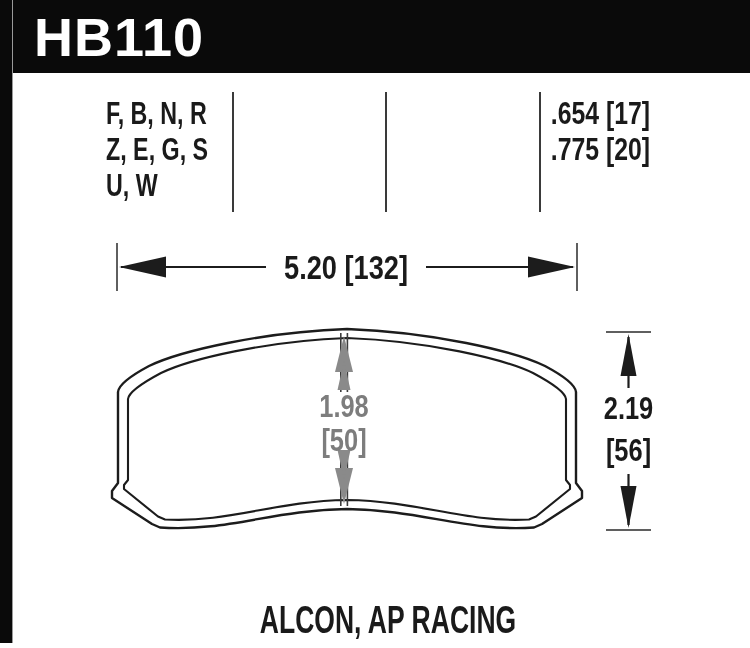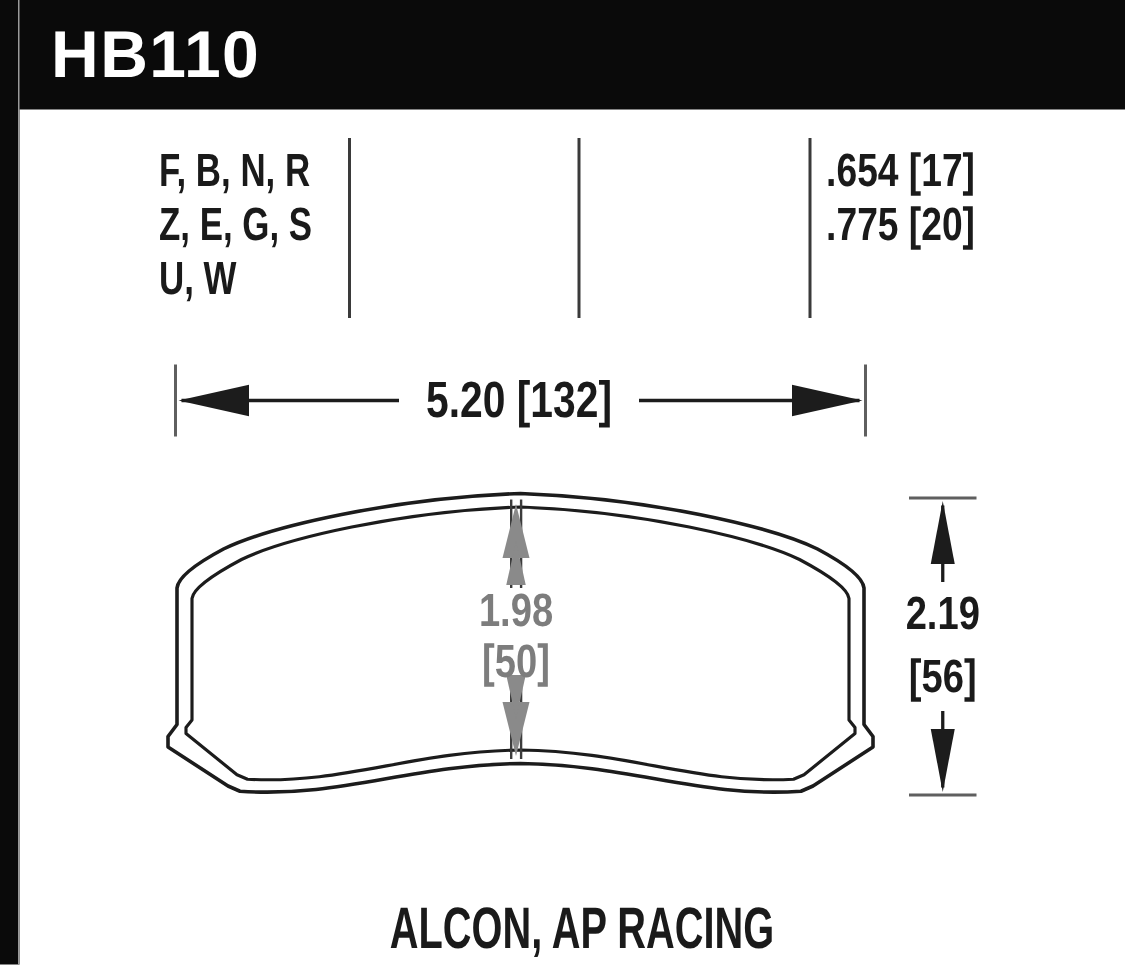--- a/index.html
+++ b/index.html
@@ -7,21 +7,21 @@
     width:750px;height:648px;position:relative;overflow:hidden;
     background:#ffffff;
     font-family:"Liberation Sans","DejaVu Sans",sans-serif;
     -webkit-font-smoothing:antialiased;
   }
   .abs{position:absolute;}
   
   .top-bar{left:0;top:0;width:750px;height:73px;background:#0a0a0a;}
   .left-strip{left:0;top:0;width:12px;height:643px;background:#0a0a0a;border-right:1px solid #9a9a9a;}
   .part-number{
-    left:34px;top:7px;color:#ffffff;font-size:44px;font-weight:bold;
+    left:34px;top:7px;color:#ffffff;font-size:54px;font-weight:bold;
     letter-spacing:1px;line-height:60px;
   }
   
   .vline{width:2px;background:#3a3a3a;top:92px;height:120px;}
   .vline.c1{left:232px;} .vline.c2{left:385px;} .vline.c3{left:539px;}
   .compounds{
     left:106px;top:96px;font-size:31px;font-weight:bold;color:#1a1a1a;
     line-height:36px;white-space:nowrap;
     transform:scaleX(0.75);transform-origin:0 0;
   }

